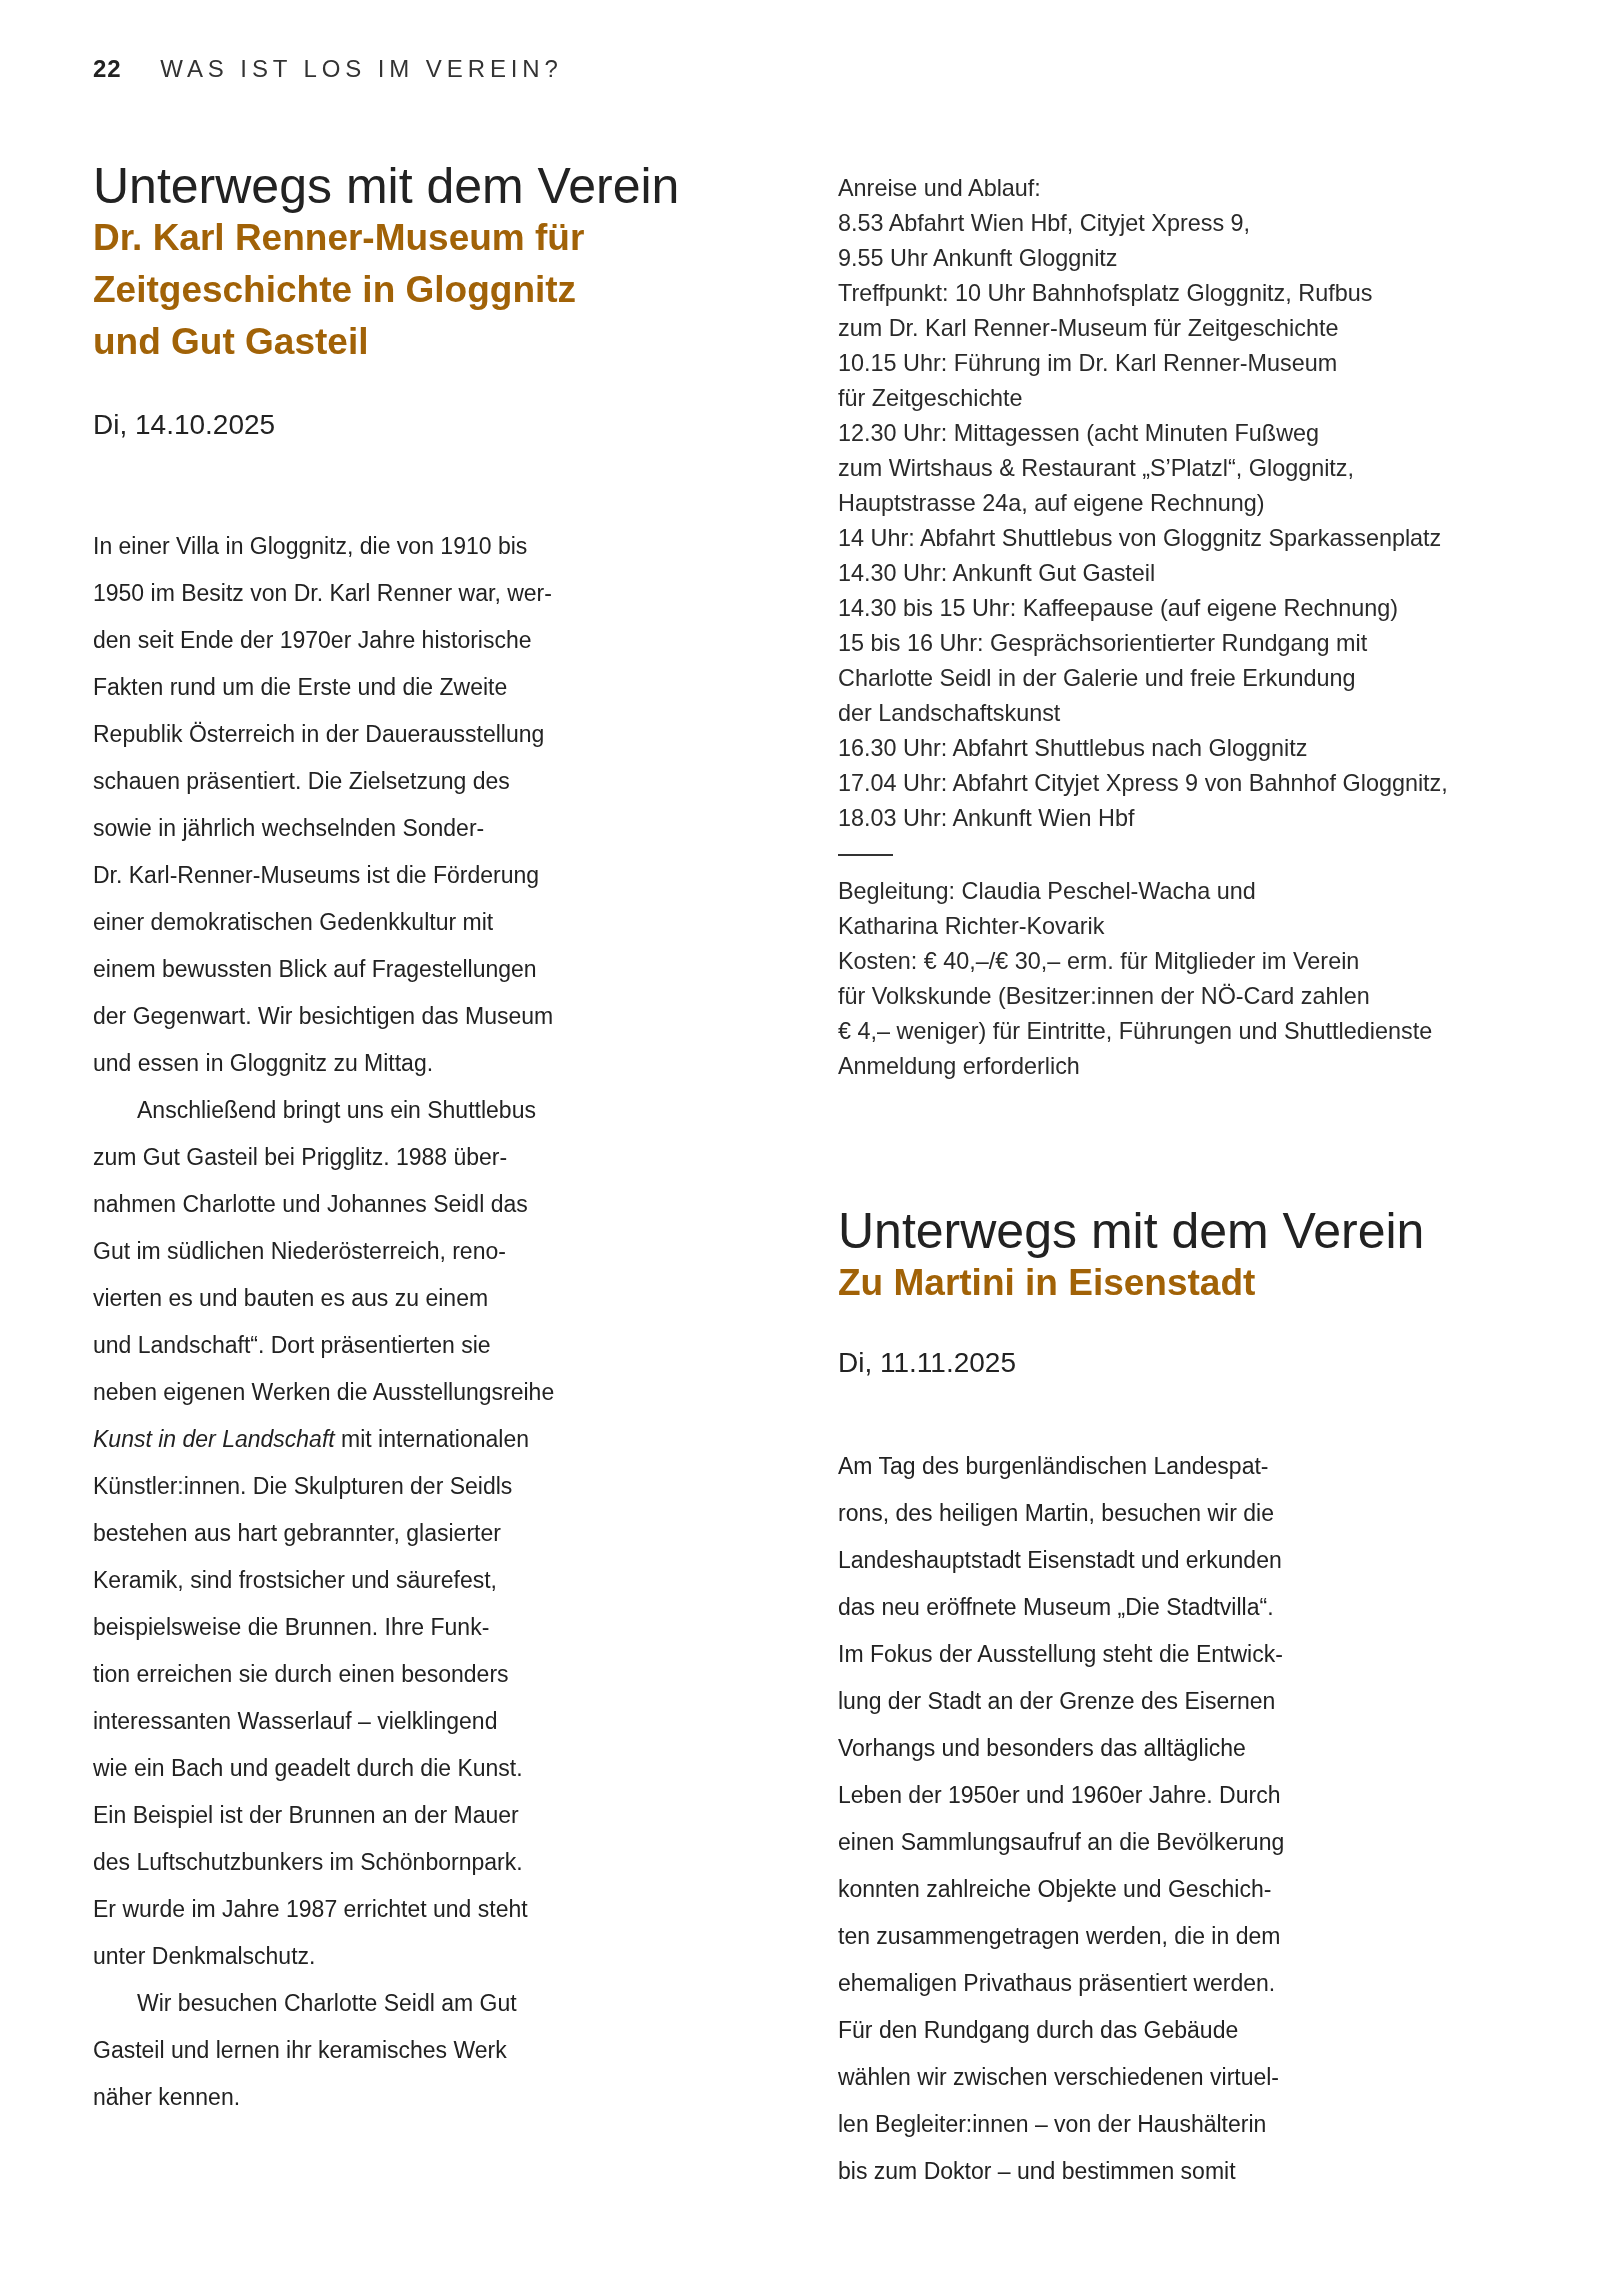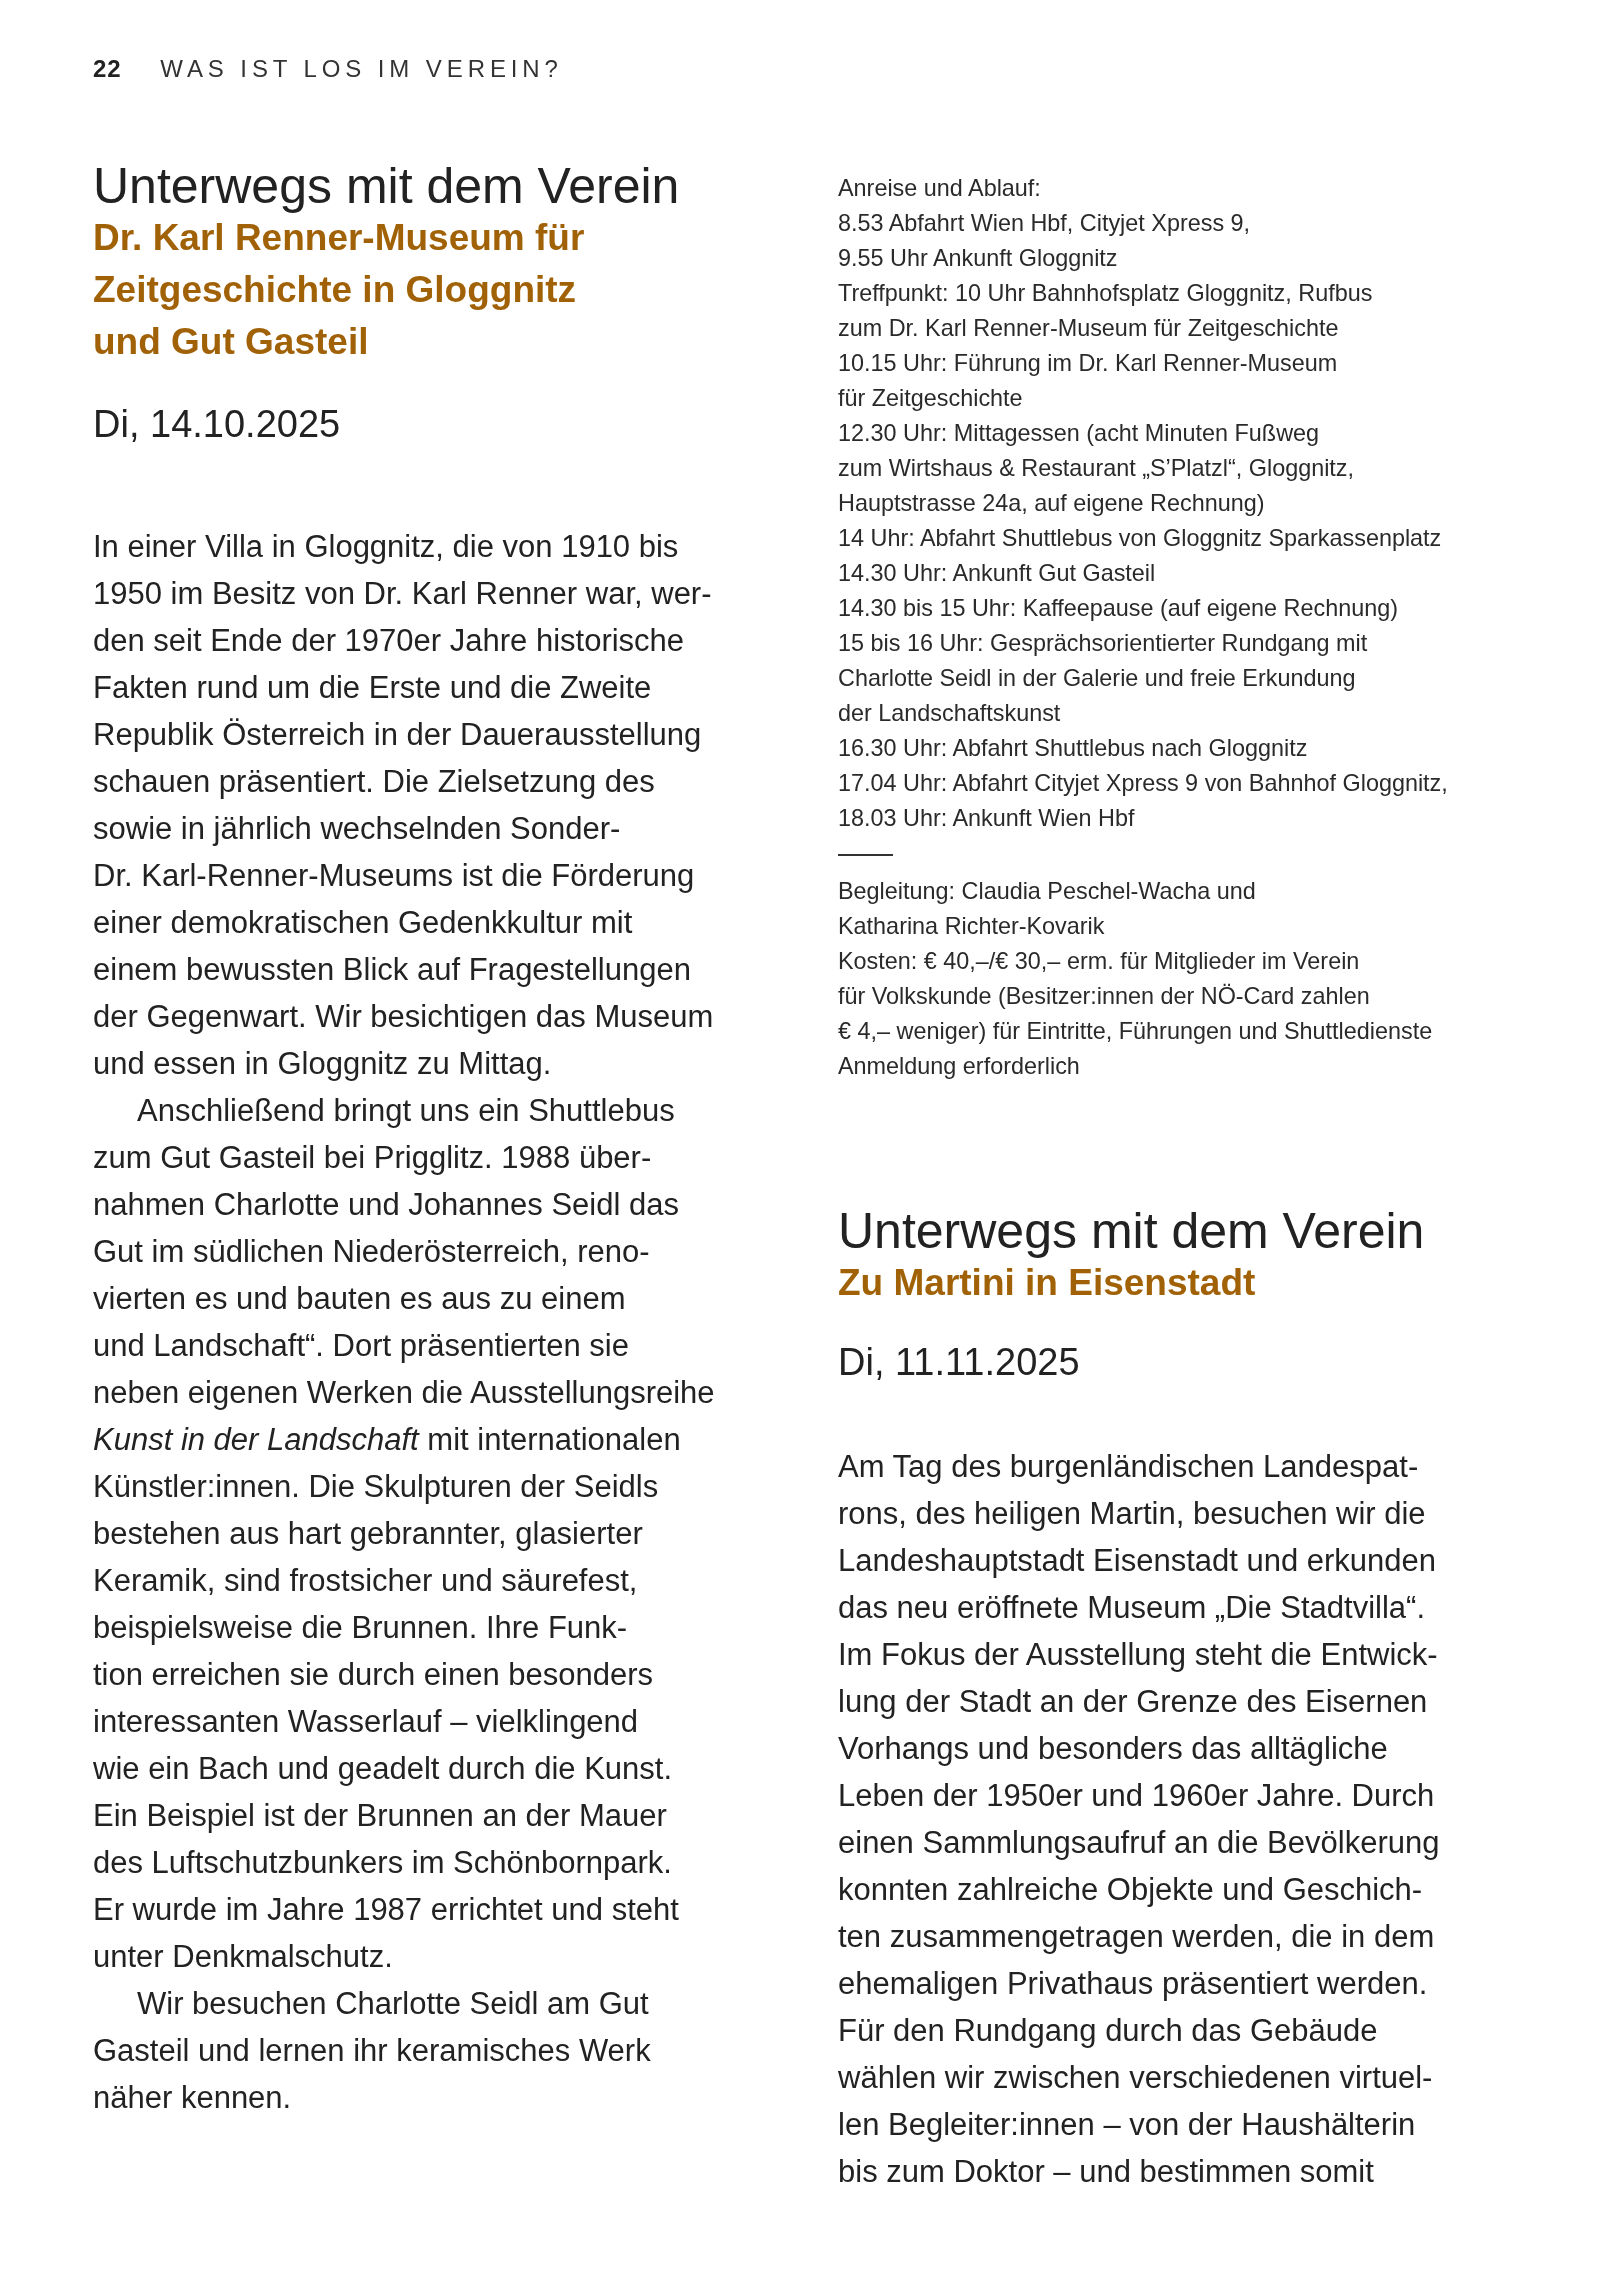--- a/index.html
+++ b/index.html
@@ -5,22 +5,22 @@
   html,body{margin:0;padding:0;background:#fff;}
   body{width:1617px;height:2295px;position:relative;overflow:hidden;color:#1e1e1e;font-family:"Liberation Sans",sans-serif;}
   .runhead{position:absolute;top:55px;left:93px;font-size:24px;letter-spacing:3.2px;color:#222;}
   .runhead .pg{font-weight:bold;letter-spacing:0.8px;margin-right:39px;}
   .runhead .sec{font-weight:normal;letter-spacing:4.9px;color:#333;}
   .col{position:absolute;}
   .left{left:93px;top:160px;width:712px;}
   .right{left:838px;top:171px;width:728px;}
   .kicker{font-size:50px;line-height:52px;font-weight:normal;color:#222;margin:0;}
   .title{font-size:37px;line-height:52px;font-weight:bold;color:#a16207;margin:0;}
-  .date{font-size:38px;line-height:45px;margin:0;color:#222;}
-  .body .line{font-size:31px;line-height:47px;white-space:nowrap;color:#222;}
+  .date{font-size:28px;line-height:45px;margin:0;color:#222;}
+  .body .line{font-size:23px;line-height:47px;white-space:nowrap;color:#222;}
   .body .indent{padding-left:44px;}
   .small .line{font-size:23.4px;line-height:35px;white-space:nowrap;color:#2a2a2a;}
   .rule{width:55px;height:1.6px;background:#333;margin:18px 0 18px 0;}
   em{font-style:italic;}
 </style>
 </head>
 <body>
 
 <div class="runhead">
   <span class="pg">22</span><span class="sec">WAS IST LOS IM VEREIN?</span>

